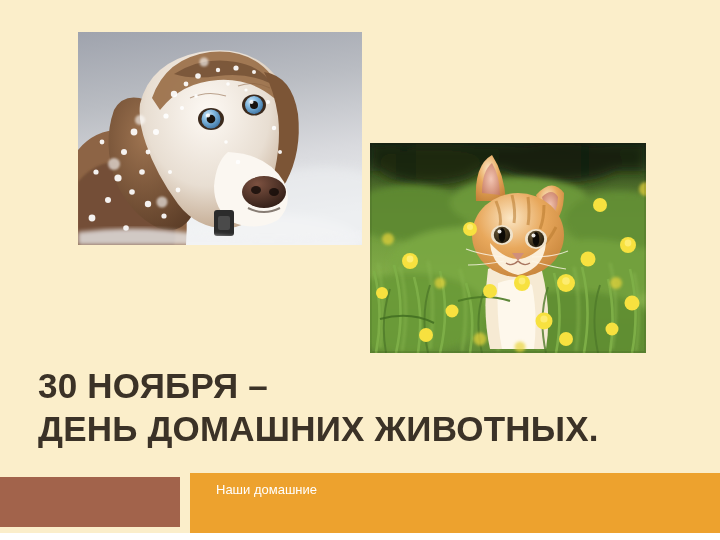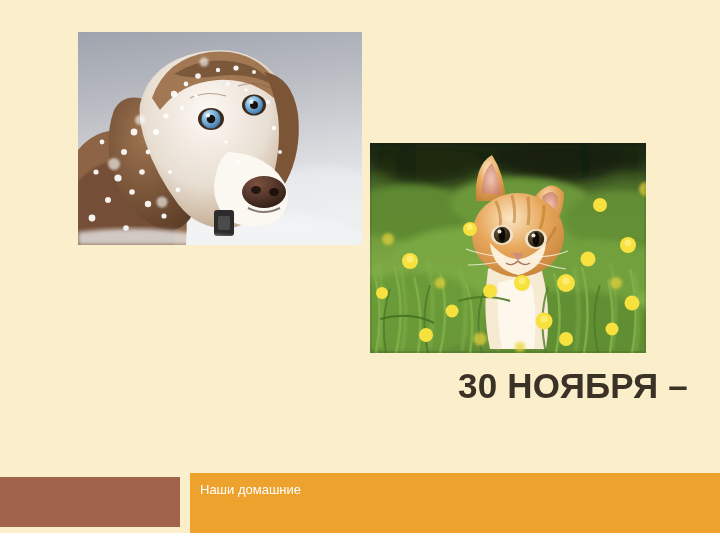--- a/index.html
+++ b/index.html
@@ -38,21 +38,20 @@
     left: 38px;
     top: 364px;
     width: 650px;
     color: #3b3227;
     font-family: "Liberation Sans", sans-serif;
     font-weight: bold;
     font-size: 35px;
     line-height: 43px;
     letter-spacing: 0.2px;
     white-space: nowrap;
-    text-align: right;
   }
   .title-line { display: block; }
 
   
   .brown-bar {
     position: absolute;
     left: 0;
     top: 477px;
     width: 180px;
     height: 50px;
@@ -61,21 +60,21 @@
   .orange-bar {
     position: absolute;
     left: 190px;
     top: 473px;
     width: 530px;
     height: 60px;
     background: #eda22e;
   }
   .subtitle {
     position: absolute;
-    left: 200px;
+    left: 216px;
     top: 479px;
     width: 300px;
     color: #ffffff;
     font-family: "Liberation Sans", sans-serif;
     font-size: 13px;
     line-height: 21px;
     font-weight: normal;
   }
   .subtitle-line { display: block; }
 
@@ -398,20 +397,21 @@
           <circle cx="150" cy="204" r="5.5"></circle>
         </g>
       </g>
 
       <rect width="276" height="210" fill="none" stroke="#000000" stroke-opacity="0.08" stroke-width="4"></rect>
     </svg>
   </div>
 
   <div class="title-block">
     <span class="title-line">30 НОЯБРЯ –</span>
+    <span class="title-line">ДЕНЬ ДОМАШНИХ ЖИВОТНЫХ.</span>
   </div>
 
   <div class="brown-bar"></div>
   <div class="orange-bar"></div>
 
   <div class="subtitle">
     <span class="subtitle-line">Наши домашние</span>
   </div>
 
   <div class="bottom-white"></div>

